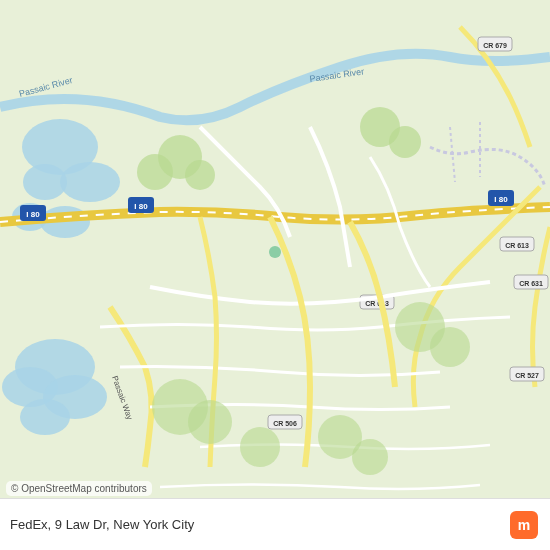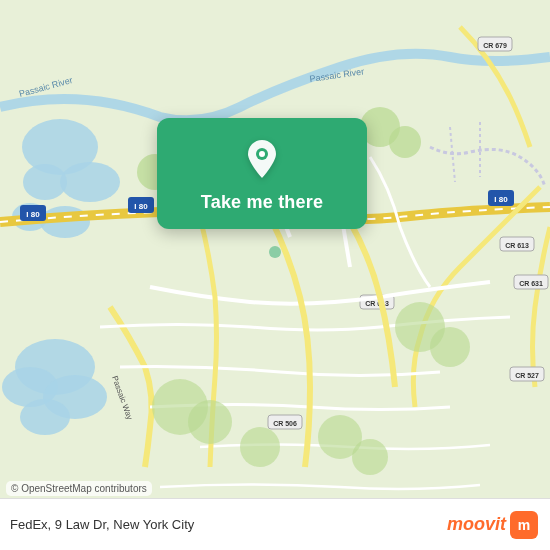--- a/index.html
+++ b/index.html
@@ -216,39 +216,26 @@
     <circle cx="450" cy="320" r="20" fill="#b8d890" opacity="0.6"></circle>
     <circle cx="180" cy="380" r="28" fill="#b8d890" opacity="0.6"></circle>
     <circle cx="210" cy="395" r="22" fill="#b8d890" opacity="0.6"></circle>
     <circle cx="260" cy="420" r="20" fill="#b8d890" opacity="0.6"></circle>
     <circle cx="340" cy="410" r="22" fill="#b8d890" opacity="0.6"></circle>
     <circle cx="370" cy="430" r="18" fill="#b8d890" opacity="0.6"></circle>
 
     <circle cx="275" cy="225" r="6" fill="#2eaa72" opacity="0.5"></circle>
   </svg>
 
-  <div id="location-card">
-    <div id="pin-icon-wrap">
-      <svg viewBox="0 0 44 44" xmlns="http://www.w3.org/2000/svg">
-
-        <path d="M22 4 C14.268 4 8 10.268 8 18 C8 26.5 22 42 22 42 C22 42 36 26.5 36 18 C36 10.268 29.732 4 22 4 Z" fill="white" opacity="0.95"></path>
-
-        <circle cx="22" cy="18" r="6" fill="#2eaa72"></circle>
-        <circle cx="22" cy="18" r="3" fill="white"></circle>
-      </svg>
-    </div>
-    <button id="take-me-there-btn">Take me there</button>
-  </div>
 
   <div id="osm-attribution">
     <span>© OpenStreetMap contributors</span>
   </div>
 
   <div id="bottom-bar">
     <span id="location-text">FedEx, 9 Law Dr, New York City</span>
 
     <div id="moovit-logo">
-      <span id="moovit-text">moovit</span>
       <div id="moovit-icon">m</div>
     </div>
   </div>
 
 </div>
 
 </body></html>

